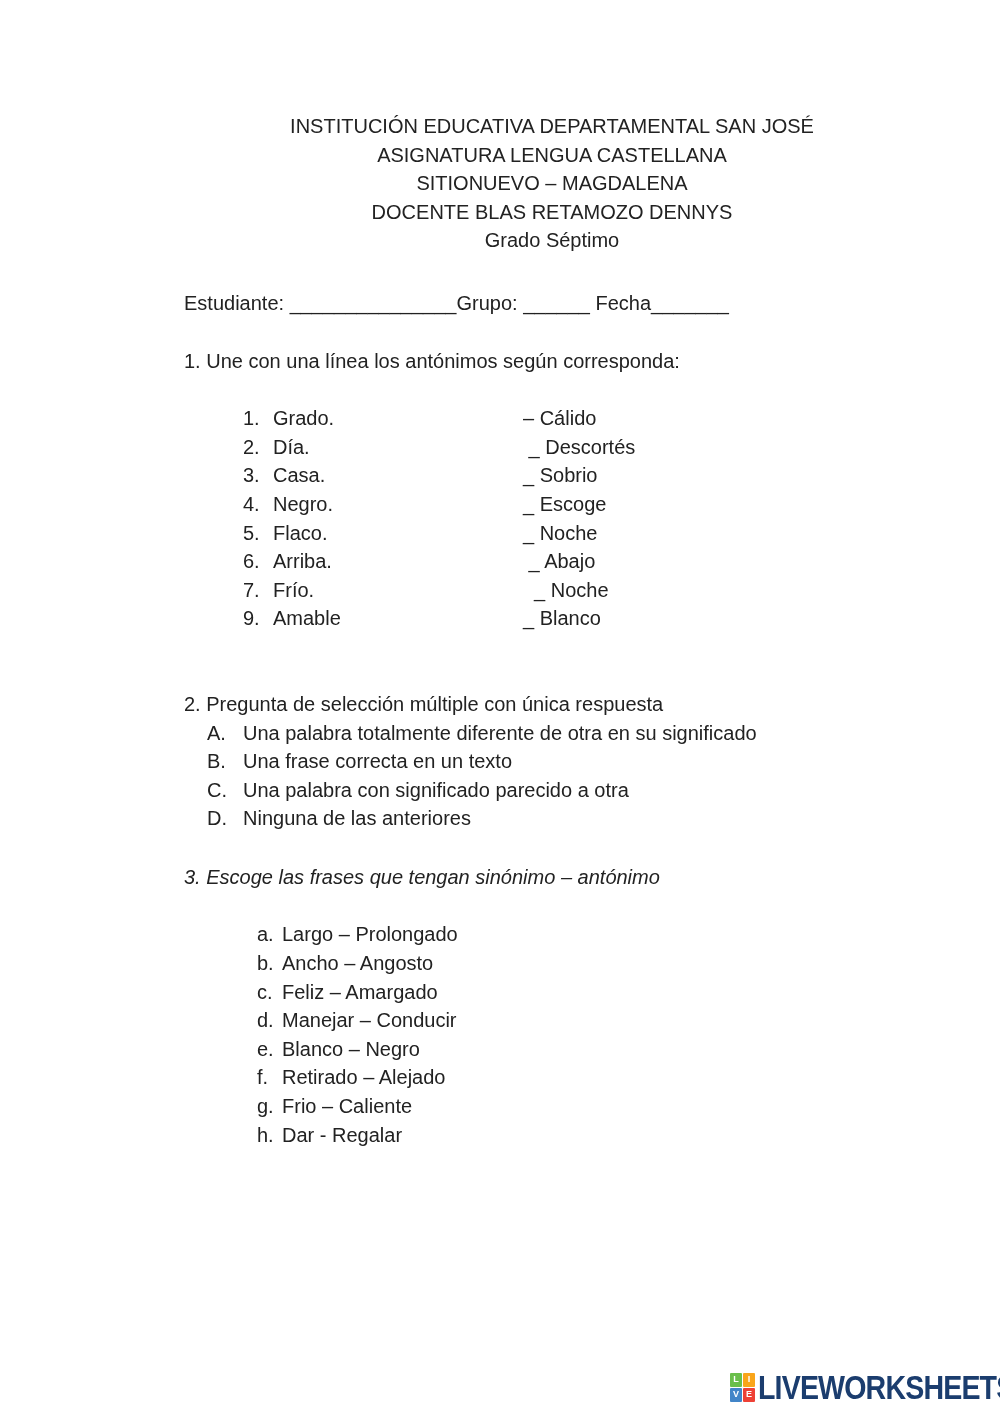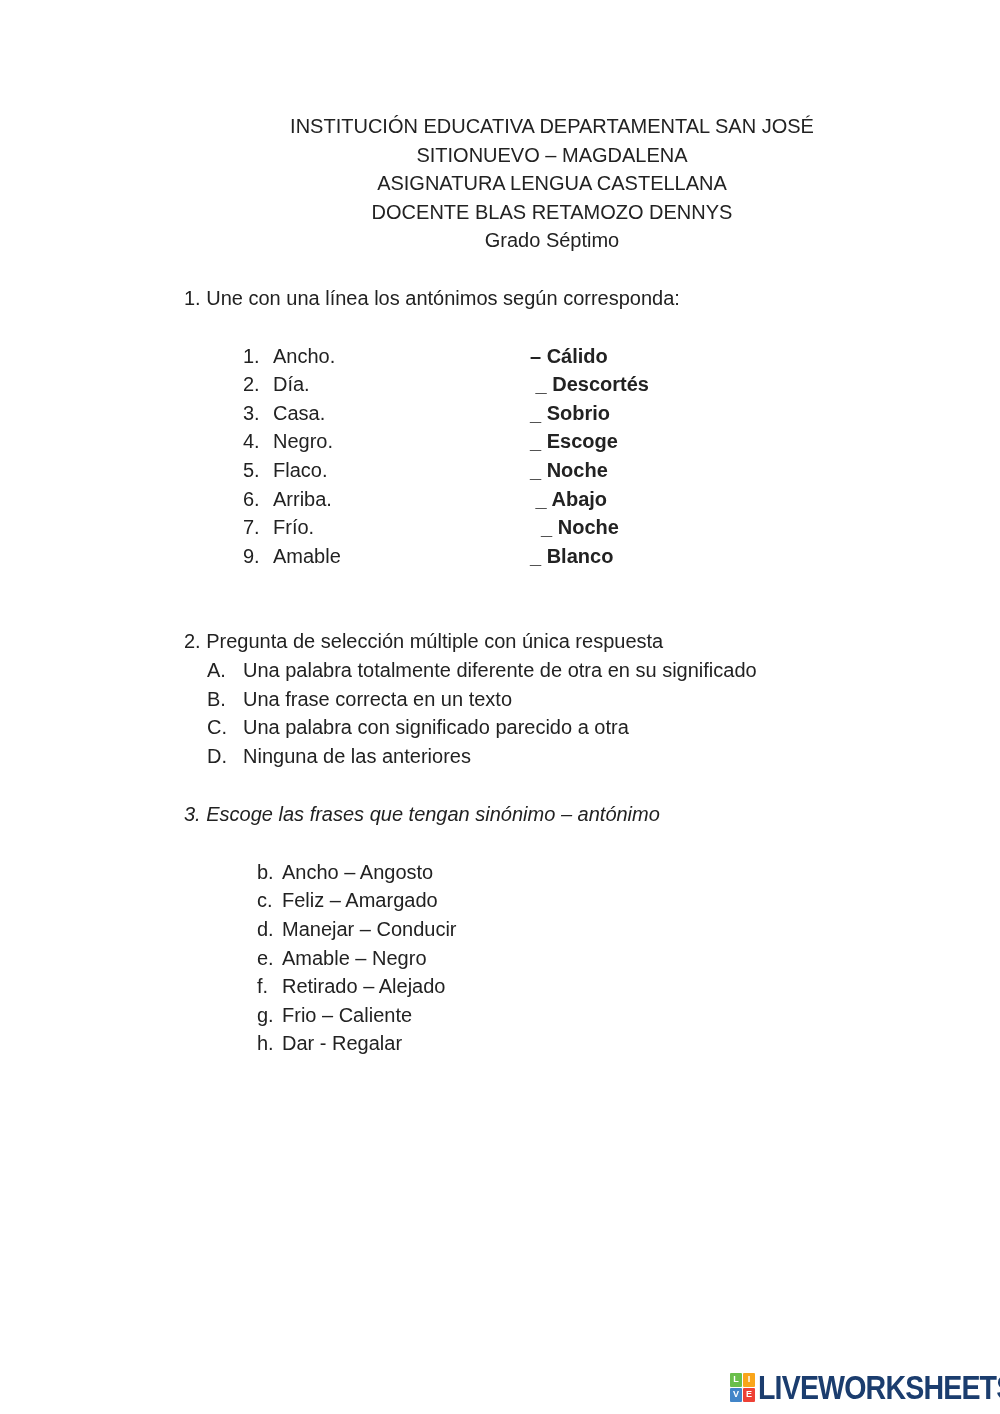--- a/index.html
+++ b/index.html
@@ -18,21 +18,21 @@
   .doc-header { text-align: center; }
 
   .student-line { margin-top: 34px; white-space: pre; }
   .blank { white-space: pre; }
 
   .s1-title { margin-top: 29px; }
 
   .match-list { margin-top: 29px; }
   .match-row { position: relative; padding-left: 59px; }
   .match-row .num { display: inline-block; width: 30px; }
-  .match-row .match { position: absolute; left: 346px; top: 0; white-space: pre; font-weight: bold; }
+  .match-row .match { position: absolute; left: 339px; top: 0; white-space: pre; }
 
   .s2-block { margin-top: 57px; }
   .opt-row { padding-left: 23px; }
   .opt-row .letter { display: inline-block; width: 36px; }
 
   .s3-title { margin-top: 30px; font-style: italic; }
   .pair-list { margin-top: 29px; }
   .pair-row { padding-left: 73px; }
   .pair-row .letter { display: inline-block; width: 25px; }
 
@@ -72,32 +72,33 @@
   }
 </style>
 </head>
 <body>
 
 <div class="page">
   <div class="content">
 
     <div class="doc-header">
       <div>INSTITUCIÓN EDUCATIVA DEPARTAMENTAL SAN JOSÉ</div>
+      <div>ASIGNATURA LENGUA CASTELLANA</div>
       <div>SITIONUEVO – MAGDALENA</div>
-      <div>ASIGNATURA LENGUA CASTELLANA</div>
       <div>DOCENTE BLAS RETAMOZO DENNYS</div>
       <div>Grado Séptimo</div>
     </div>
 
+    <div class="student-line"><span>Estudiante: </span><span class="blank">_______________</span><span>Grupo: </span><span class="blank">______</span><span> Fecha</span><span class="blank">_______</span></div>
 
     <div class="s1-title">1. Une con una línea los antónimos según corresponda:</div>
 
     <div class="match-list">
       <div class="match-row">
-        <span class="num">1.</span><span>Ancho.</span>
+        <span class="num">1.</span><span>Grado.</span>
         <span class="match">– Cálido</span>
       </div>
       <div class="match-row">
         <span class="num">2.</span><span>Día.</span>
         <span class="match"> _ Descortés</span>
       </div>
       <div class="match-row">
         <span class="num">3.</span><span>Casa.</span>
         <span class="match">_ Sobrio</span>
       </div>
@@ -136,30 +137,33 @@
       </div>
       <div class="opt-row">
         <span class="letter">D.</span><span>Ninguna de las anteriores</span>
       </div>
     </div>
 
     <div class="s3-title">3. Escoge las frases que tengan sinónimo – antónimo</div>
 
     <div class="pair-list">
       <div class="pair-row">
+        <span class="letter">a.</span><span>Largo – Prolongado</span>
+      </div>
+      <div class="pair-row">
         <span class="letter">b.</span><span>Ancho – Angosto</span>
       </div>
       <div class="pair-row">
         <span class="letter">c.</span><span>Feliz – Amargado</span>
       </div>
       <div class="pair-row">
         <span class="letter">d.</span><span>Manejar – Conducir</span>
       </div>
       <div class="pair-row">
-        <span class="letter">e.</span><span>Amable – Negro</span>
+        <span class="letter">e.</span><span>Blanco – Negro</span>
       </div>
       <div class="pair-row">
         <span class="letter">f.</span><span>Retirado – Alejado</span>
       </div>
       <div class="pair-row">
         <span class="letter">g.</span><span>Frio – Caliente</span>
       </div>
       <div class="pair-row">
         <span class="letter">h.</span><span>Dar - Regalar</span>
       </div>

